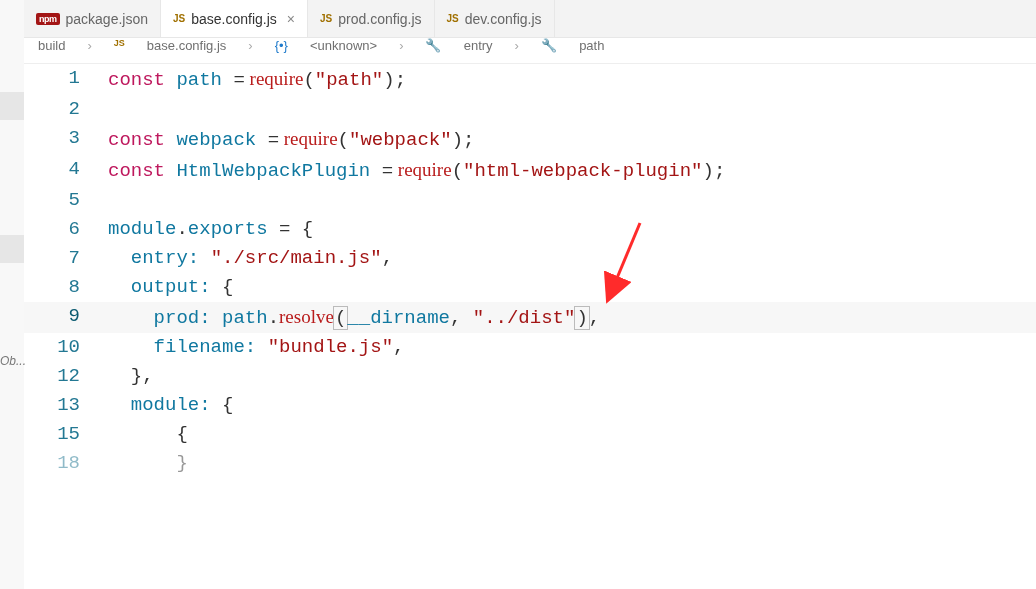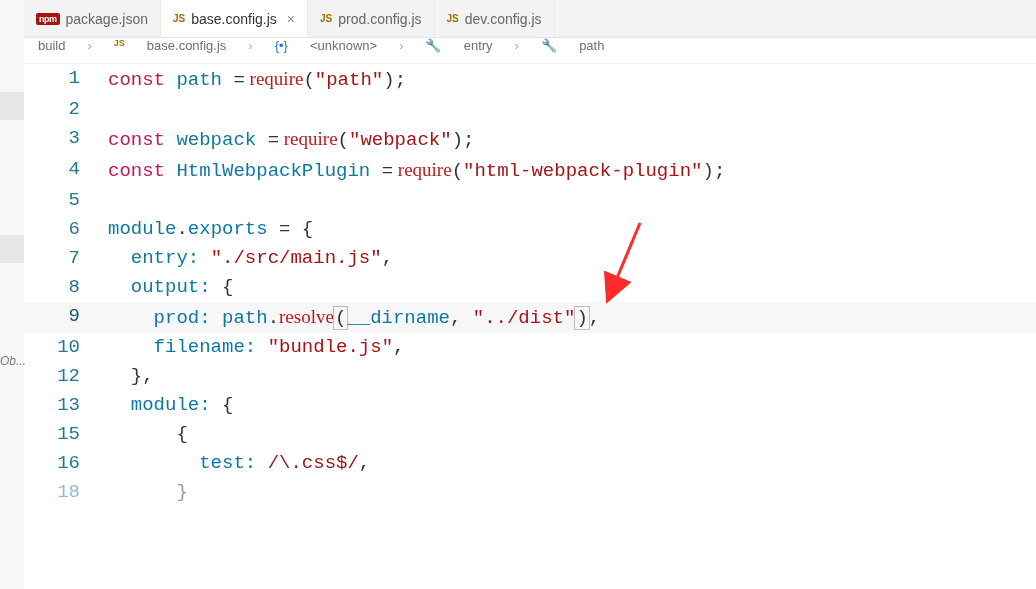--- a/index.html
+++ b/index.html
@@ -251,24 +251,20 @@
     <div class="gutter">13</div>
     <div class="code"><span>  </span><span class="var">module:</span><span class="pun"> {</span></div>
   </div>
 
 
   <div class="line">
     <div class="gutter">15</div>
     <div class="code"><span>      </span><span class="pun">{</span></div>
   </div>
 
-  <div class="line">
-    <div class="gutter">16</div>
-    <div class="code"><span>        </span><span class="var">test:</span><span> </span><span class="rx">/\.css$/</span><span class="pun">,</span></div>
-  </div>
 
 
   <div class="line" style="opacity:.5">
     <div class="gutter">18</div>
     <div class="code"><span>      </span><span class="pun">}</span></div>
   </div>
 
 </div>
 
 <svg class="arrow" width="60" height="90">

